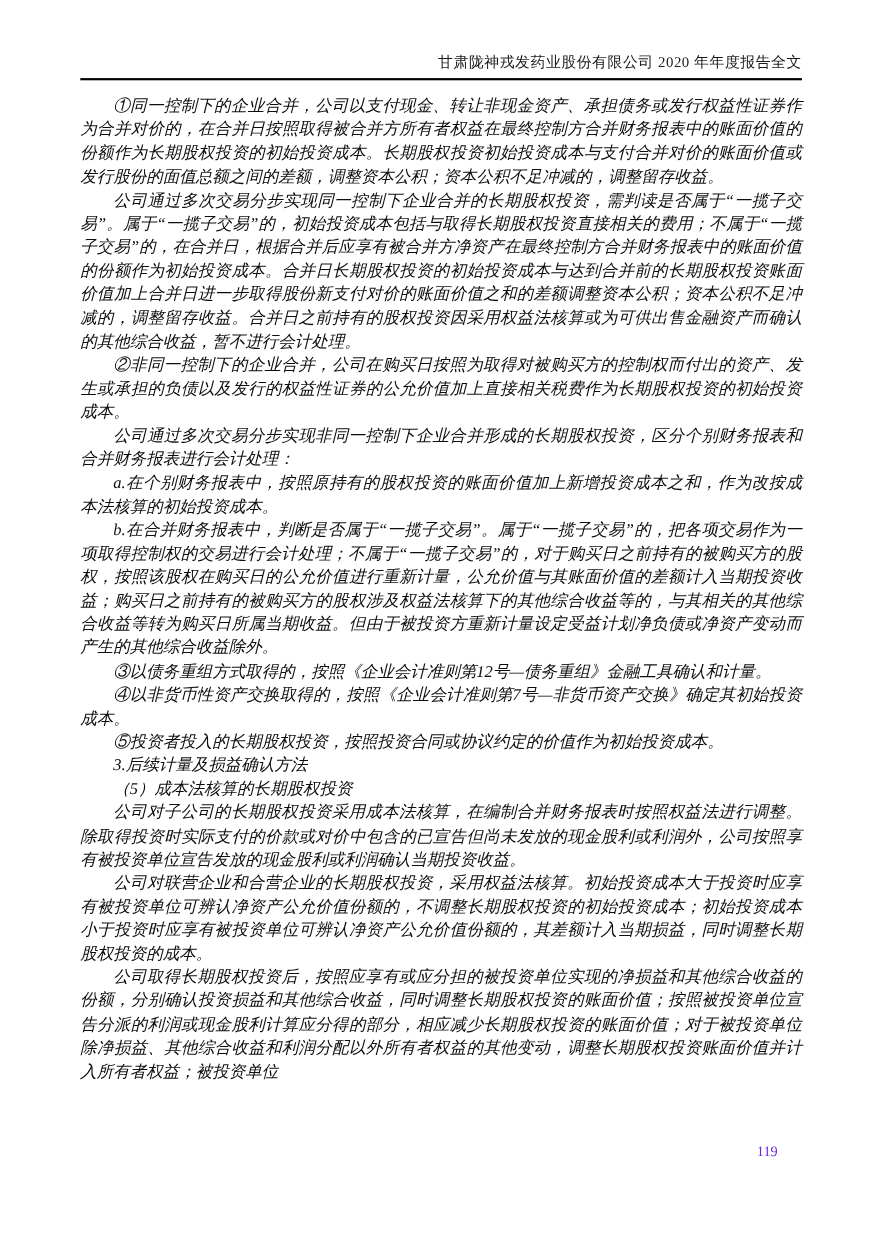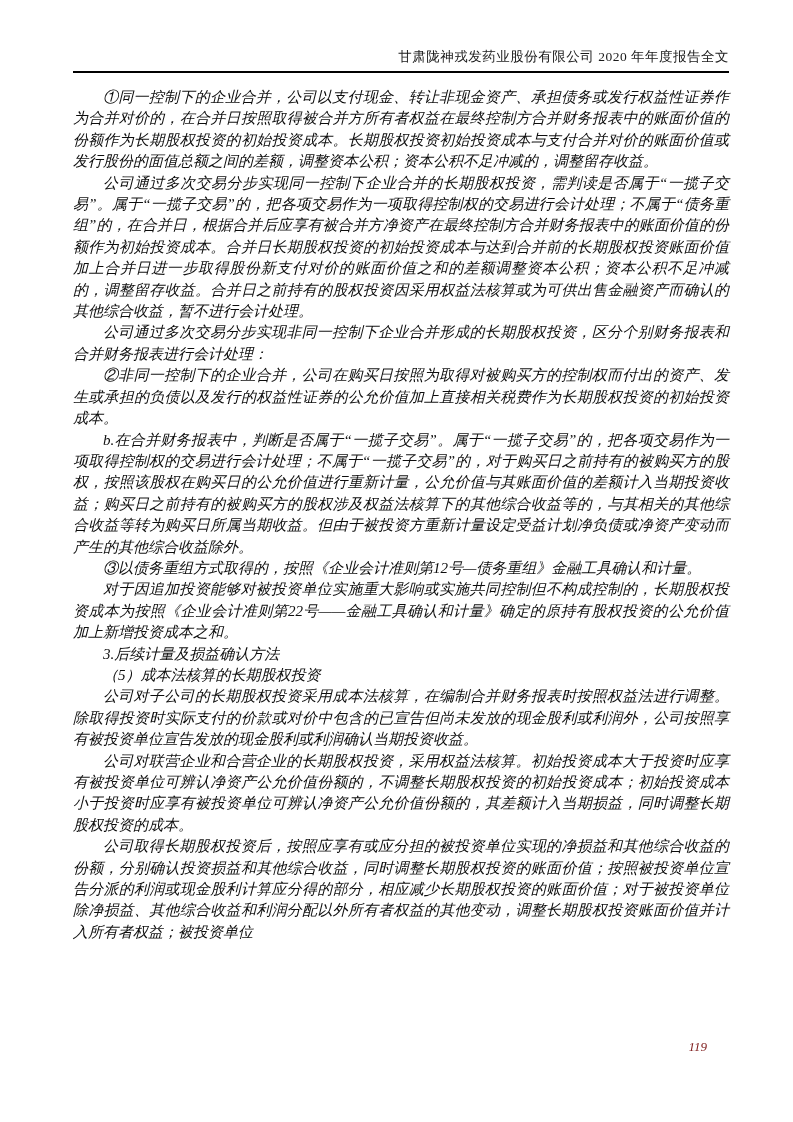--- a/index.html
+++ b/index.html
@@ -55,38 +55,39 @@
   }
   .page-number {
     position: absolute;
     top: 1039px;
     left: 73px;
     width: 656px;
     text-align: right;
     padding-right: 22px;
     box-sizing: border-box;
     font-size: 13px;
-    color: #7f1d1d;
-    font-style: italic;
+    color: #6d28d9;
   }
 </style>
 </head>
 <body>
 
 <div class="page">
   <div class="header-line">甘肃陇神戎发药业股份有限公司 2020 年年度报告全文</div>
   <div class="header-rule"></div>
   <div class="body-text">
       <p>①同一控制下的企业合并，公司以支付现金、转让非现金资产、承担债务或发行权益性证券作为合并对价的，在合并日按照取得被合并方所有者权益在最终控制方合并财务报表中的账面价值的份额作为长期股权投资的初始投资成本。长期股权投资初始投资成本与支付合并对价的账面价值或发行股份的面值总额之间的差额，调整资本公积；资本公积不足冲减的，调整留存收益。</p>
-      <p>公司通过多次交易分步实现同一控制下企业合并的长期股权投资，需判读是否属于“一揽子交易”。属于“一揽子交易”的，把各项交易作为一项取得控制权的交易进行会计处理；不属于“债务重组”的，在合并日，根据合并后应享有被合并方净资产在最终控制方合并财务报表中的账面价值的份额作为初始投资成本。合并日长期股权投资的初始投资成本与达到合并前的长期股权投资账面价值加上合并日进一步取得股份新支付对价的账面价值之和的差额调整资本公积；资本公积不足冲减的，调整留存收益。合并日之前持有的股权投资因采用权益法核算或为可供出售金融资产而确认的其他综合收益，暂不进行会计处理。</p>
+      <p>公司通过多次交易分步实现同一控制下企业合并的长期股权投资，需判读是否属于“一揽子交易”。属于“一揽子交易”的，初始投资成本包括与取得长期股权投资直接相关的费用；不属于“一揽子交易”的，在合并日，根据合并后应享有被合并方净资产在最终控制方合并财务报表中的账面价值的份额作为初始投资成本。合并日长期股权投资的初始投资成本与达到合并前的长期股权投资账面价值加上合并日进一步取得股份新支付对价的账面价值之和的差额调整资本公积；资本公积不足冲减的，调整留存收益。合并日之前持有的股权投资因采用权益法核算或为可供出售金融资产而确认的其他综合收益，暂不进行会计处理。</p>
+      <p>②非同一控制下的企业合并，公司在购买日按照为取得对被购买方的控制权而付出的资产、发生或承担的负债以及发行的权益性证券的公允价值加上直接相关税费作为长期股权投资的初始投资成本。</p>
       <p>公司通过多次交易分步实现非同一控制下企业合并形成的长期股权投资，区分个别财务报表和合并财务报表进行会计处理：</p>
-      <p>②非同一控制下的企业合并，公司在购买日按照为取得对被购买方的控制权而付出的资产、发生或承担的负债以及发行的权益性证券的公允价值加上直接相关税费作为长期股权投资的初始投资成本。</p>
+      <p>a.在个别财务报表中，按照原持有的股权投资的账面价值加上新增投资成本之和，作为改按成本法核算的初始投资成本。</p>
       <p>b.在合并财务报表中，判断是否属于“一揽子交易”。属于“一揽子交易”的，把各项交易作为一项取得控制权的交易进行会计处理；不属于“一揽子交易”的，对于购买日之前持有的被购买方的股权，按照该股权在购买日的公允价值进行重新计量，公允价值与其账面价值的差额计入当期投资收益；购买日之前持有的被购买方的股权涉及权益法核算下的其他综合收益等的，与其相关的其他综合收益等转为购买日所属当期收益。但由于被投资方重新计量设定受益计划净负债或净资产变动而产生的其他综合收益除外。</p>
       <p>③以债务重组方式取得的，按照《企业会计准则第12号—债务重组》金融工具确认和计量。</p>
-      <p>对于因追加投资能够对被投资单位实施重大影响或实施共同控制但不构成控制的，长期股权投资成本为按照《企业会计准则第22号——金融工具确认和计量》确定的原持有股权投资的公允价值加上新增投资成本之和。</p>
+      <p>④以非货币性资产交换取得的，按照《企业会计准则第7号—非货币资产交换》确定其初始投资成本。</p>
+      <p>⑤投资者投入的长期股权投资，按照投资合同或协议约定的价值作为初始投资成本。</p>
       <p>3.后续计量及损益确认方法</p>
       <p>（5）成本法核算的长期股权投资</p>
       <p>公司对子公司的长期股权投资采用成本法核算，在编制合并财务报表时按照权益法进行调整。除取得投资时实际支付的价款或对价中包含的已宣告但尚未发放的现金股利或利润外，公司按照享有被投资单位宣告发放的现金股利或利润确认当期投资收益。</p>
       <p>公司对联营企业和合营企业的长期股权投资，采用权益法核算。初始投资成本大于投资时应享有被投资单位可辨认净资产公允价值份额的，不调整长期股权投资的初始投资成本；初始投资成本小于投资时应享有被投资单位可辨认净资产公允价值份额的，其差额计入当期损益，同时调整长期股权投资的成本。</p>
       <p>公司取得长期股权投资后，按照应享有或应分担的被投资单位实现的净损益和其他综合收益的份额，分别确认投资损益和其他综合收益，同时调整长期股权投资的账面价值；按照被投资单位宣告分派的利润或现金股利计算应分得的部分，相应减少长期股权投资的账面价值；对于被投资单位除净损益、其他综合收益和利润分配以外所有者权益的其他变动，调整长期股权投资账面价值并计入所有者权益；被投资单位</p>
     </div>
   <div class="page-number">119</div>
 </div>
 
 </body></html>

